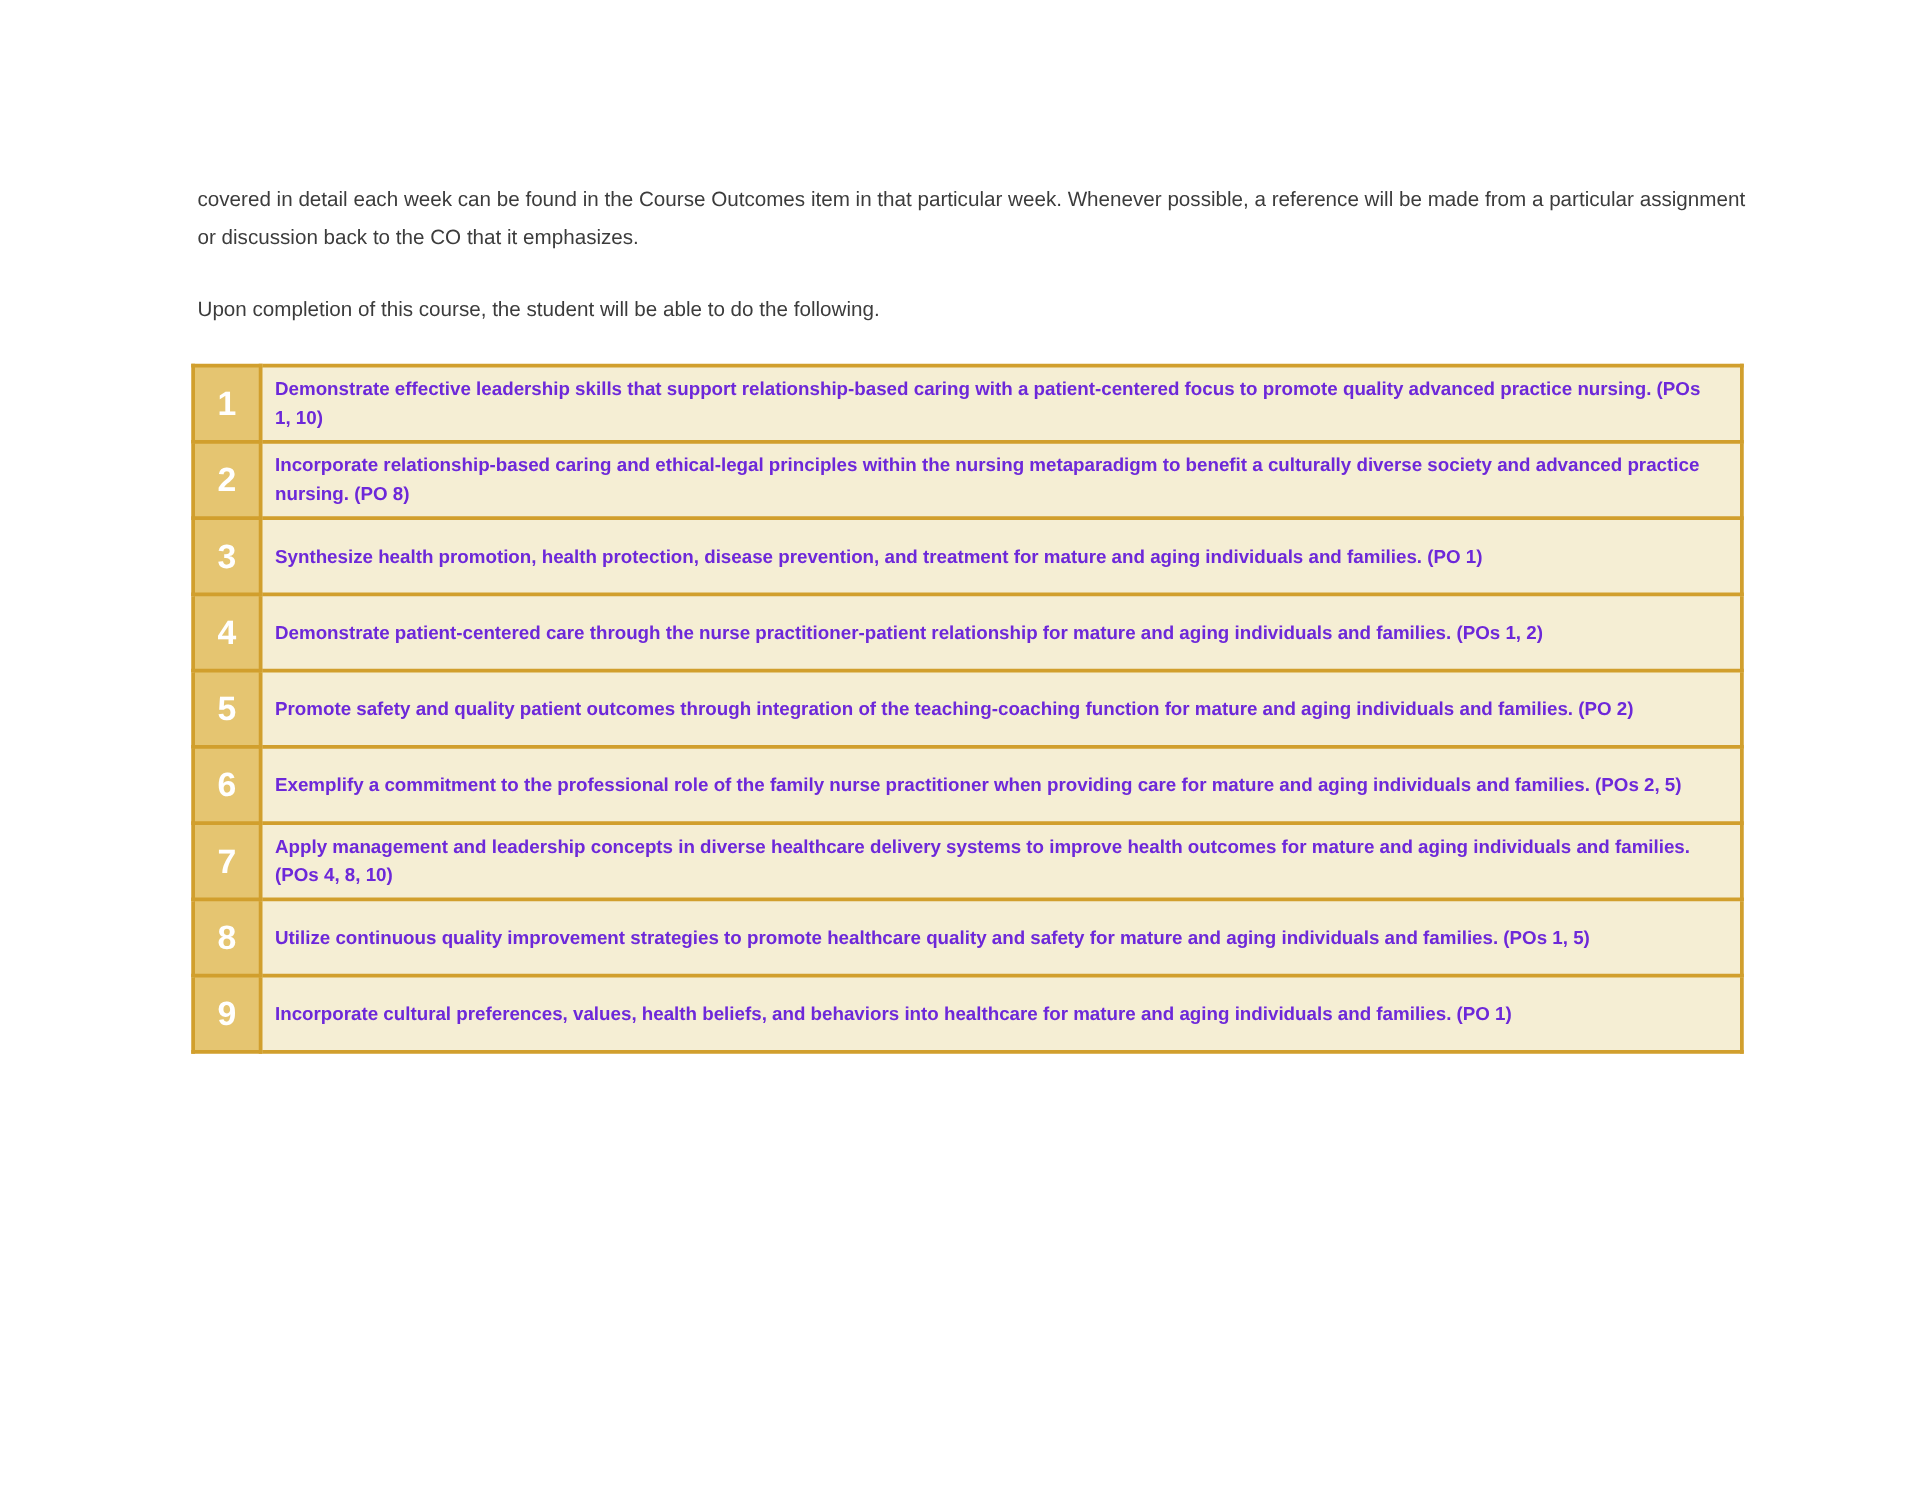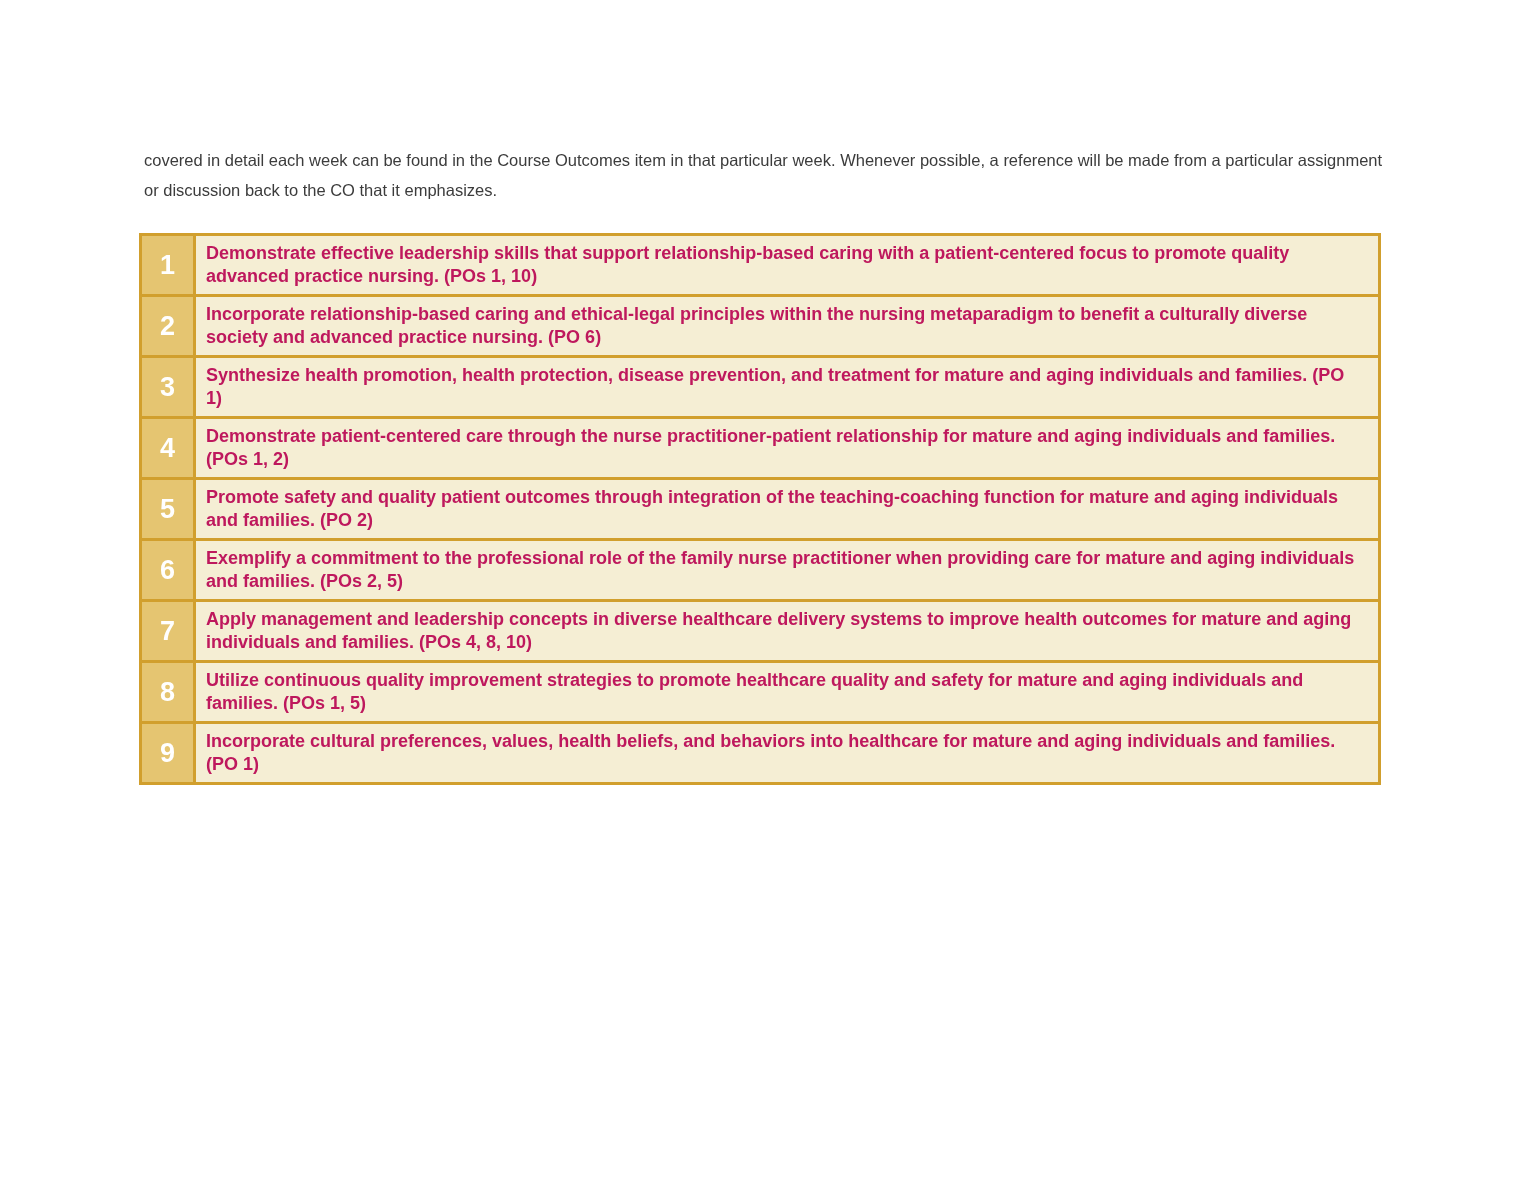--- a/index.html
+++ b/index.html
@@ -11,21 +11,21 @@
   }
   .page {
     position: relative;
     width: 1540px;
     height: 1190px;
     background: #ffffff;
     overflow: hidden;
   }
   .content {
     position: absolute;
-    left: 144px;
+    left: 158px;
     top: 145px;
     width: 1242px;
   }
   p.body-text {
     font-size: 16.5px;
     line-height: 30px;
     color: #3c3c3c;
     margin: 0 0 28px 0;
     font-weight: 400;
   }
@@ -49,49 +49,50 @@
     width: 54px;
     background: #e5c571;
     color: #ffffff;
     font-weight: bold;
     font-size: 27px;
     text-align: center;
     vertical-align: middle;
   }
   td.text-cell {
     background: #f5eed4;
-    color: #be185d;
+    color: #6d28d9;
     font-weight: bold;
-    font-size: 18px;
+    font-size: 15px;
     line-height: 23px;
     vertical-align: middle;
     padding: 5px 18px 5px 10px;
   }
   .table-gap {
     height: 2px;
   }
 </style>
 </head>
 <body>
 
 <div class="page">
   <div class="content">
 
     <p class="body-text">covered in detail each week can be found in the Course Outcomes item in that particular week. Whenever possible, a reference will be made from a particular assignment or discussion back to the CO that it emphasizes.</p>
 
+    <p class="body-text">Upon completion of this course, the student will be able to do the following.</p>
 
     <table class="outcomes-table">
       <tbody>
         <tr class="outcome-row">
           <td class="num-cell">1</td>
           <td class="text-cell">Demonstrate effective leadership skills that support relationship-based caring with a patient-centered focus to promote quality advanced practice nursing. (POs 1, 10)</td>
         </tr>
         <tr class="outcome-row">
           <td class="num-cell">2</td>
-          <td class="text-cell">Incorporate relationship-based caring and ethical-legal principles within the nursing metaparadigm to benefit a culturally diverse society and advanced practice nursing. (PO 6)</td>
+          <td class="text-cell">Incorporate relationship-based caring and ethical-legal principles within the nursing metaparadigm to benefit a culturally diverse society and advanced practice nursing. (PO 8)</td>
         </tr>
         <tr class="outcome-row">
           <td class="num-cell">3</td>
           <td class="text-cell">Synthesize health promotion, health protection, disease prevention, and treatment for mature and aging individuals and families. (PO 1)</td>
         </tr>
         <tr class="outcome-row">
           <td class="num-cell">4</td>
           <td class="text-cell">Demonstrate patient-centered care through the nurse practitioner-patient relationship for mature and aging individuals and families. (POs 1, 2)</td>
         </tr>
         <tr class="outcome-row">

